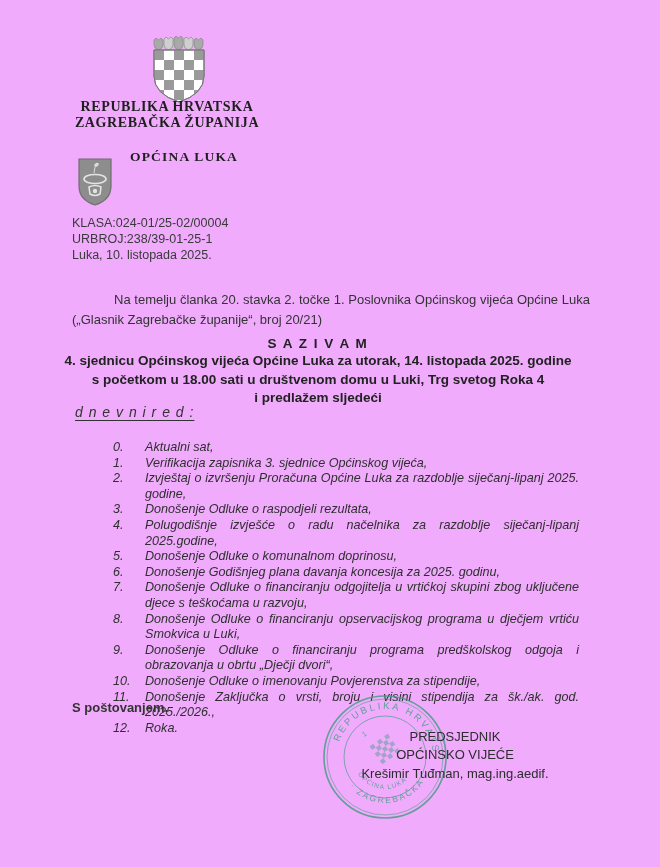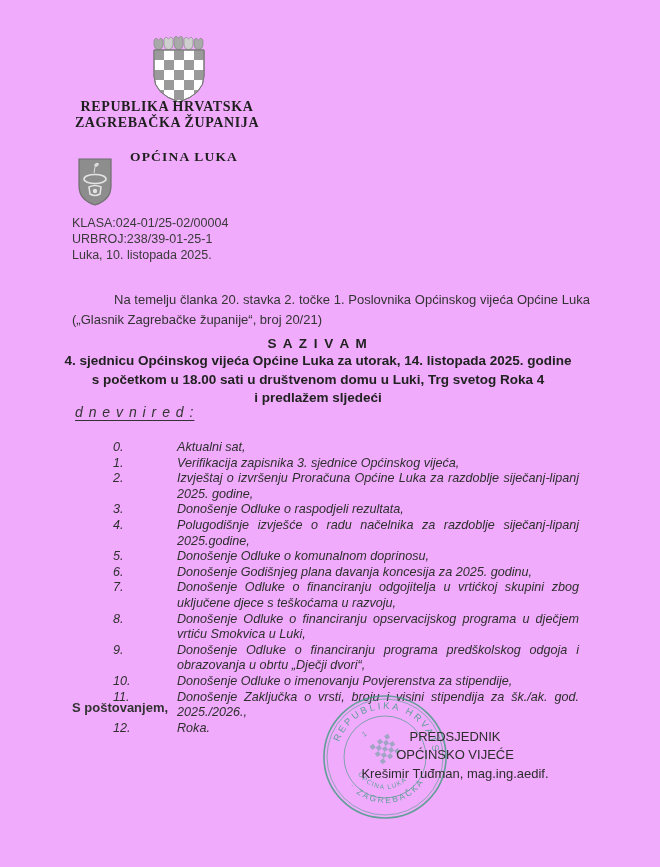--- a/index.html
+++ b/index.html
@@ -31,21 +31,21 @@
     font-weight:bold;font-size:13.5px;letter-spacing:1.5px;color:#222;margin-top:12px;}
   .session{position:absolute;left:40px;top:344px;width:556px;text-align:center;
     font-weight:bold;font-size:13.5px;line-height:18.5px;color:#222;margin-top:8px;}
   
   .agenda-heading{position:absolute;left:75px;top:404px;font-style:italic;font-size:14px;
     letter-spacing:1px;color:#333;text-decoration:underline;text-underline-offset:3px;}
   .agenda{position:absolute;left:113px;top:440px;width:466px;list-style:none;margin:0;padding:0;
     font-style:italic;font-size:12.6px;line-height:15.6px;color:#2f2f2f;}
   .agenda-row{display:flex;margin-bottom:0px;}
   .agenda-num{flex:0 0 22px;padding-right:10px;text-align:left;}
-  .agenda-text{flex:1;display:block;text-align:justify;margin-left:32px;}
+  .agenda-text{flex:1;display:block;text-align:justify;}
   
   .salutation{position:absolute;left:72px;top:700px;font-size:13px;color:#333;font-weight:bold;}
   .stamp{position:absolute;left:320px;top:692px;z-index:1;}
   .sig-block{position:absolute;left:330px;top:728px;width:250px;text-align:center;z-index:2;
     font-size:13px;line-height:18px;color:#2d2d2d;}
   .sig-name{margin-top:1px;}
 </style>
 </head>
 <body>
 

